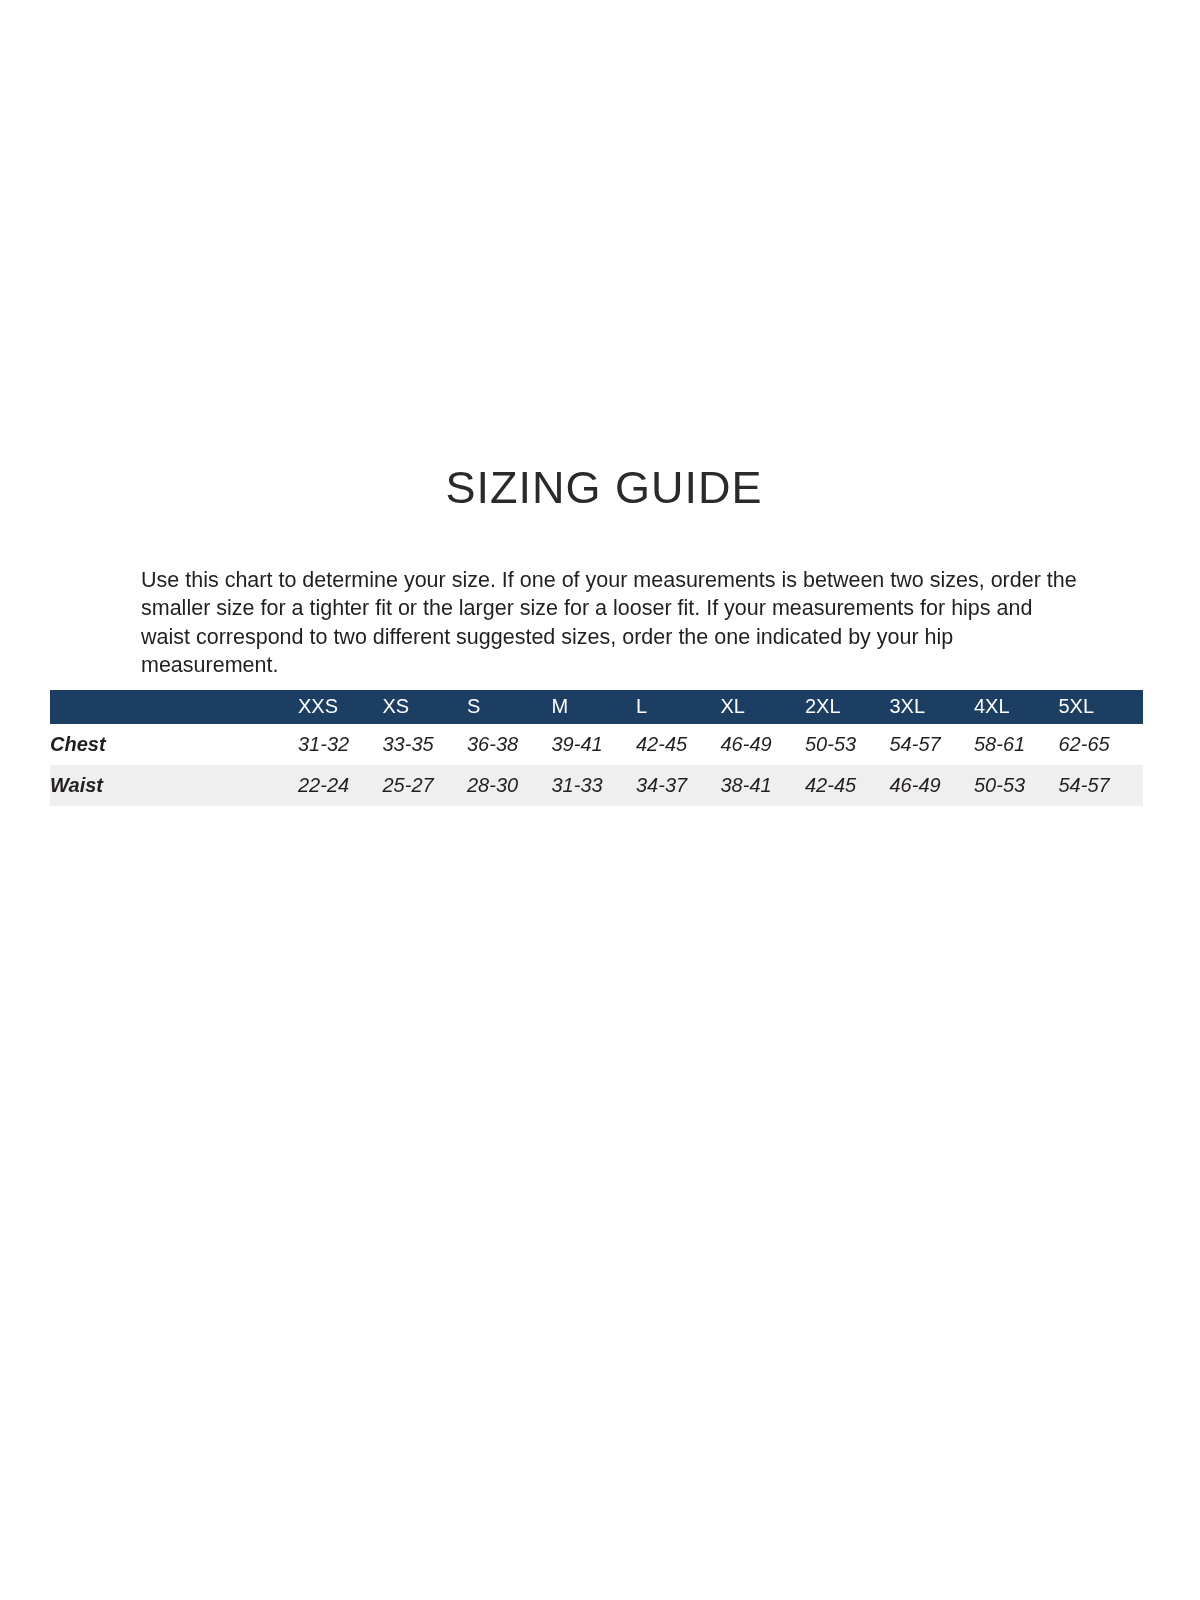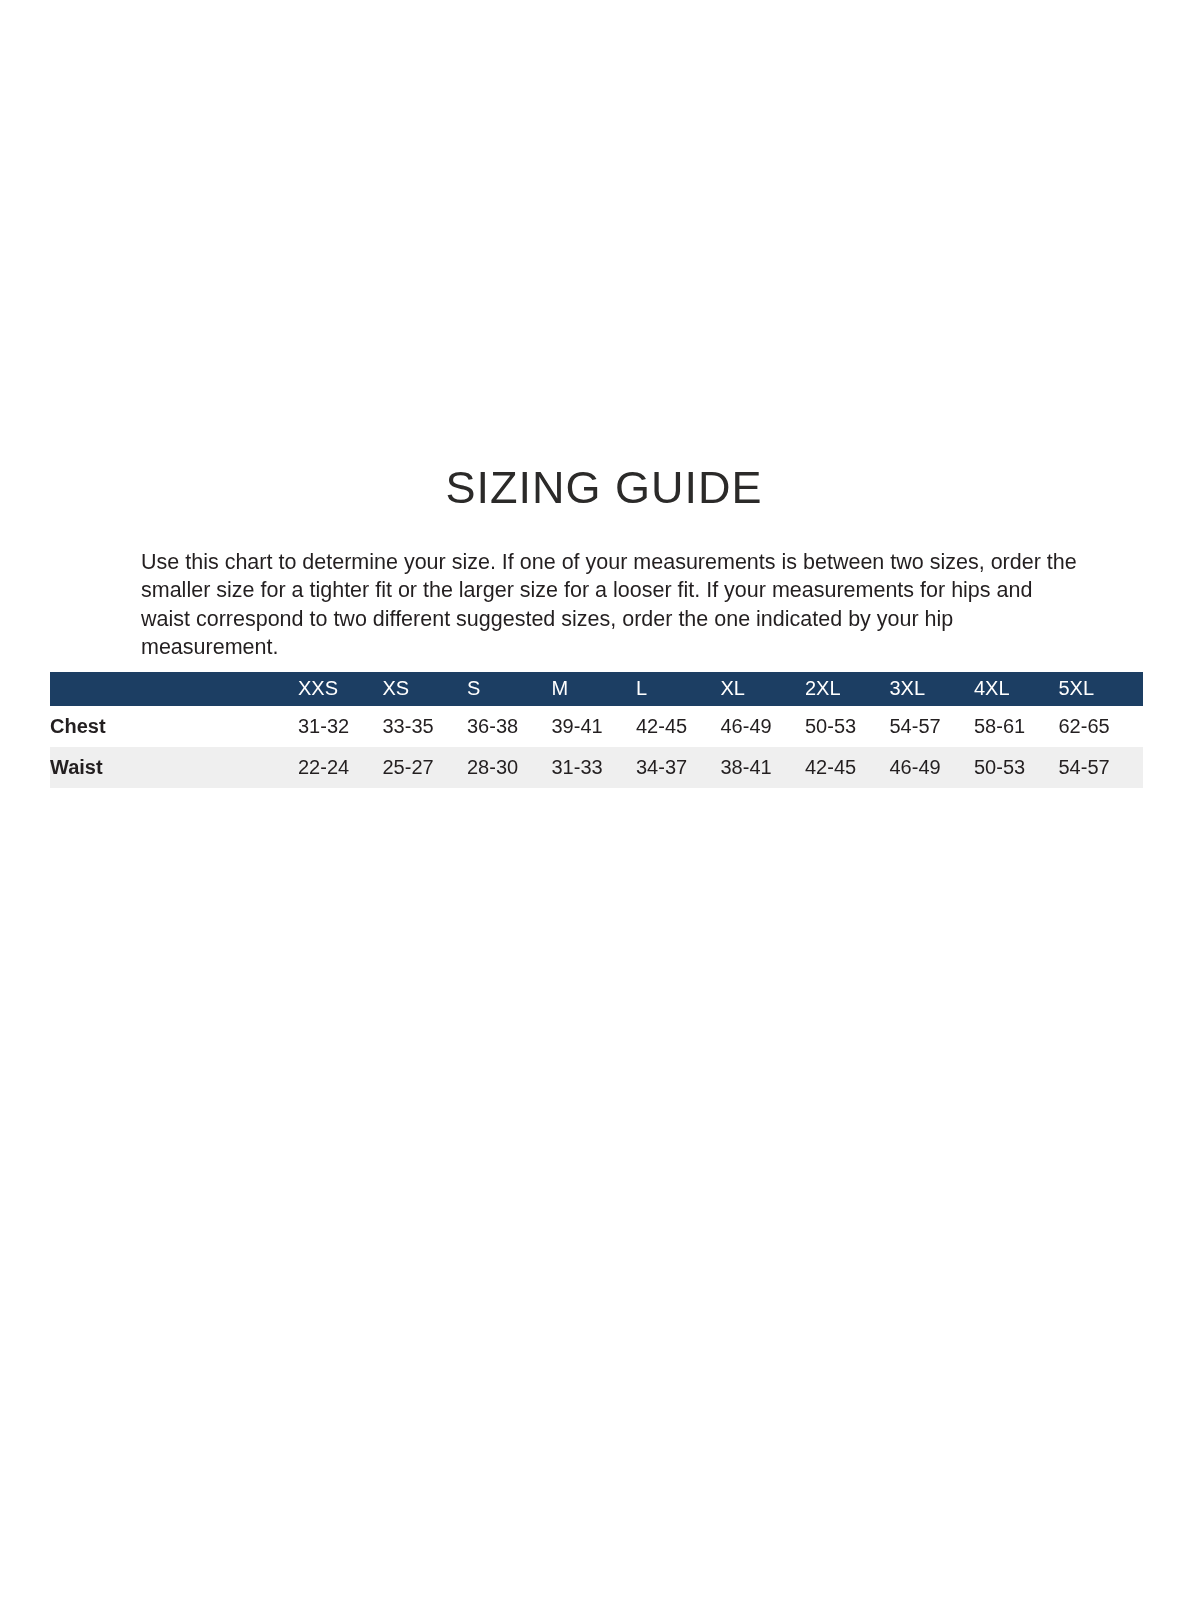--- a/index.html
+++ b/index.html
@@ -23,21 +23,21 @@
     margin: 0;
     padding-top: 462px;
     text-align: center;
     font-size: 45px;
     font-weight: 400;
     letter-spacing: 1px;
     color: #2b2a29;
   }
   .intro {
     width: 940px;
-    margin: 34px 0 0 133px;
+    margin: 52px 0 0 133px;
     font-size: 21.5px;
     line-height: 1.32;
     color: #231f20;
   }
   .section-label {
     margin: 66px 0 0 53px;
     font-size: 22px;
     font-weight: 700;
     color: #231f20;
   }
@@ -55,20 +55,21 @@
     color: var(--header-text, #ffffff);
     font-weight: 400;
     height: 34px;
     padding: 0;
   }
   table.size-table tbody th,
   table.size-table tbody td {
     height: 41px;
     padding: 0;
     font-weight: 400;
+    font-style: italic;
   }
   table.size-table tbody th.row-label {
     font-weight: 700;
   }
   table.size-table tbody tr:nth-child(even) {
     background: var(--row-alt-bg, #efefef);
   }
 </style>
 </head>
 <body>

